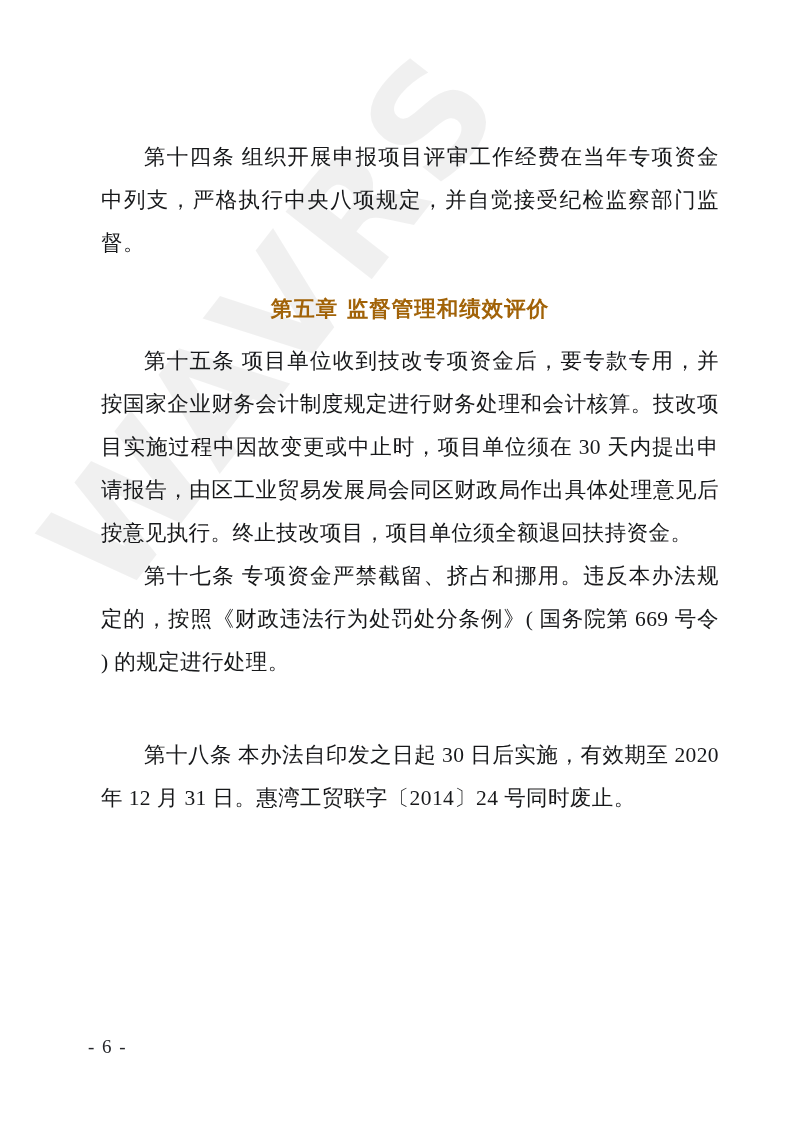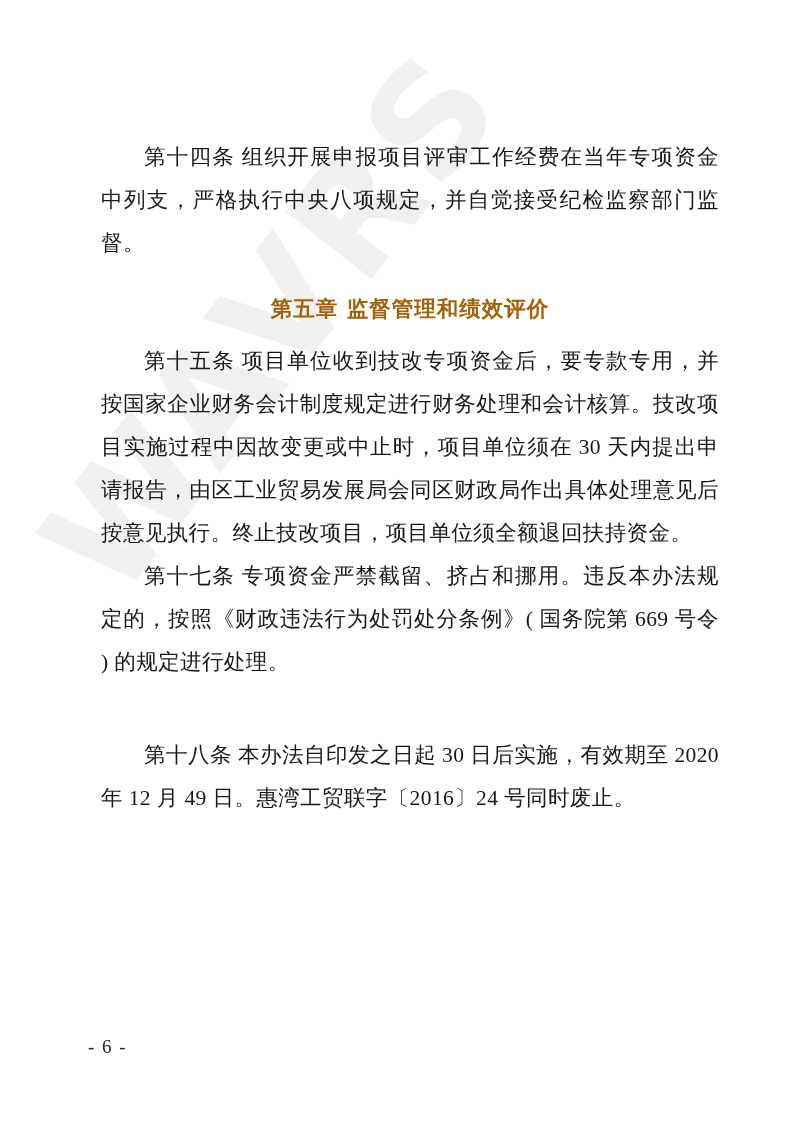--- a/index.html
+++ b/index.html
@@ -121,19 +121,19 @@
     <p class="para">第十五条 项目单位收到技改专项资金后，要专款专用，并按国家企业财务会计制度规定进行财务处理和会计核算。技改项目实施过程中因故变更或中止时，项目单位须在 30 天内提出申请报告，由区工业贸易发展局会同区财政局作出具体处理意见后按意见执行。终止技改项目，项目单位须全额退回扶持资金。</p>
 
 
     <p class="para">第十七条 专项资金严禁截留、挤占和挪用。违反本办法规定的，按照《财政违法行为处罚处分条例》( 国务院第 669 号令 ) 的规定进行处理。</p>
 
     <div class="spacer-lg"></div>
 
 
     <div class="spacer-sm"></div>
 
-    <p class="para">第十八条 本办法自印发之日起 30 日后实施，有效期至 2020 年 12 月 49 日。惠湾工贸联字〔2016〕24 号同时废止。</p>
+    <p class="para">第十八条 本办法自印发之日起 30 日后实施，有效期至 2020 年 12 月 31 日。惠湾工贸联字〔2014〕24 号同时废止。</p>
 
   </div>
 
   <div class="footer">- 6 -</div>
 
 </div>
 
 </body></html>

